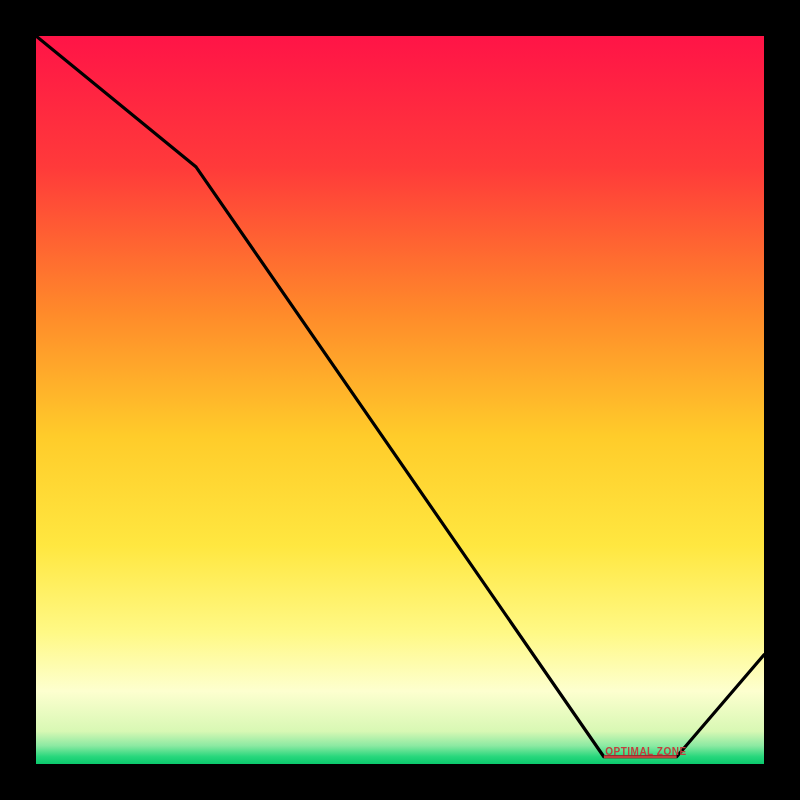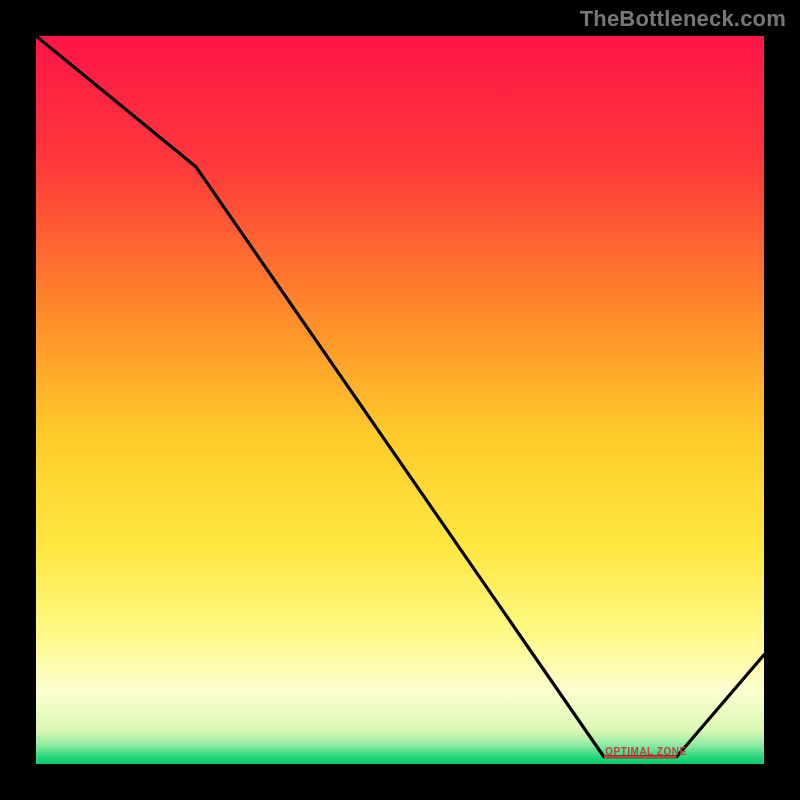--- a/index.html
+++ b/index.html
@@ -66,21 +66,20 @@
     font-weight: 700;
     letter-spacing: 0.5px;
     z-index: 4;
     white-space: nowrap;
   }
 </style>
 </head>
 <body>
 
 <div class="frame">
-  <div class="watermark">TheBottleneck.com</div>
 
   <div class="plot-outer">
     <svg class="gradient" viewBox="0 0 728 728" preserveAspectRatio="none">
       <defs>
         <linearGradient id="bg" x1="0" y1="0" x2="0" y2="1">
             <stop offset="0%" stop-color="#ff1447"></stop>
             <stop offset="18%" stop-color="#ff3a3a"></stop>
             <stop offset="38%" stop-color="#ff8a2a"></stop>
             <stop offset="55.00000000000001%" stop-color="#ffcc2a"></stop>
             <stop offset="70%" stop-color="#ffe740"></stop>

